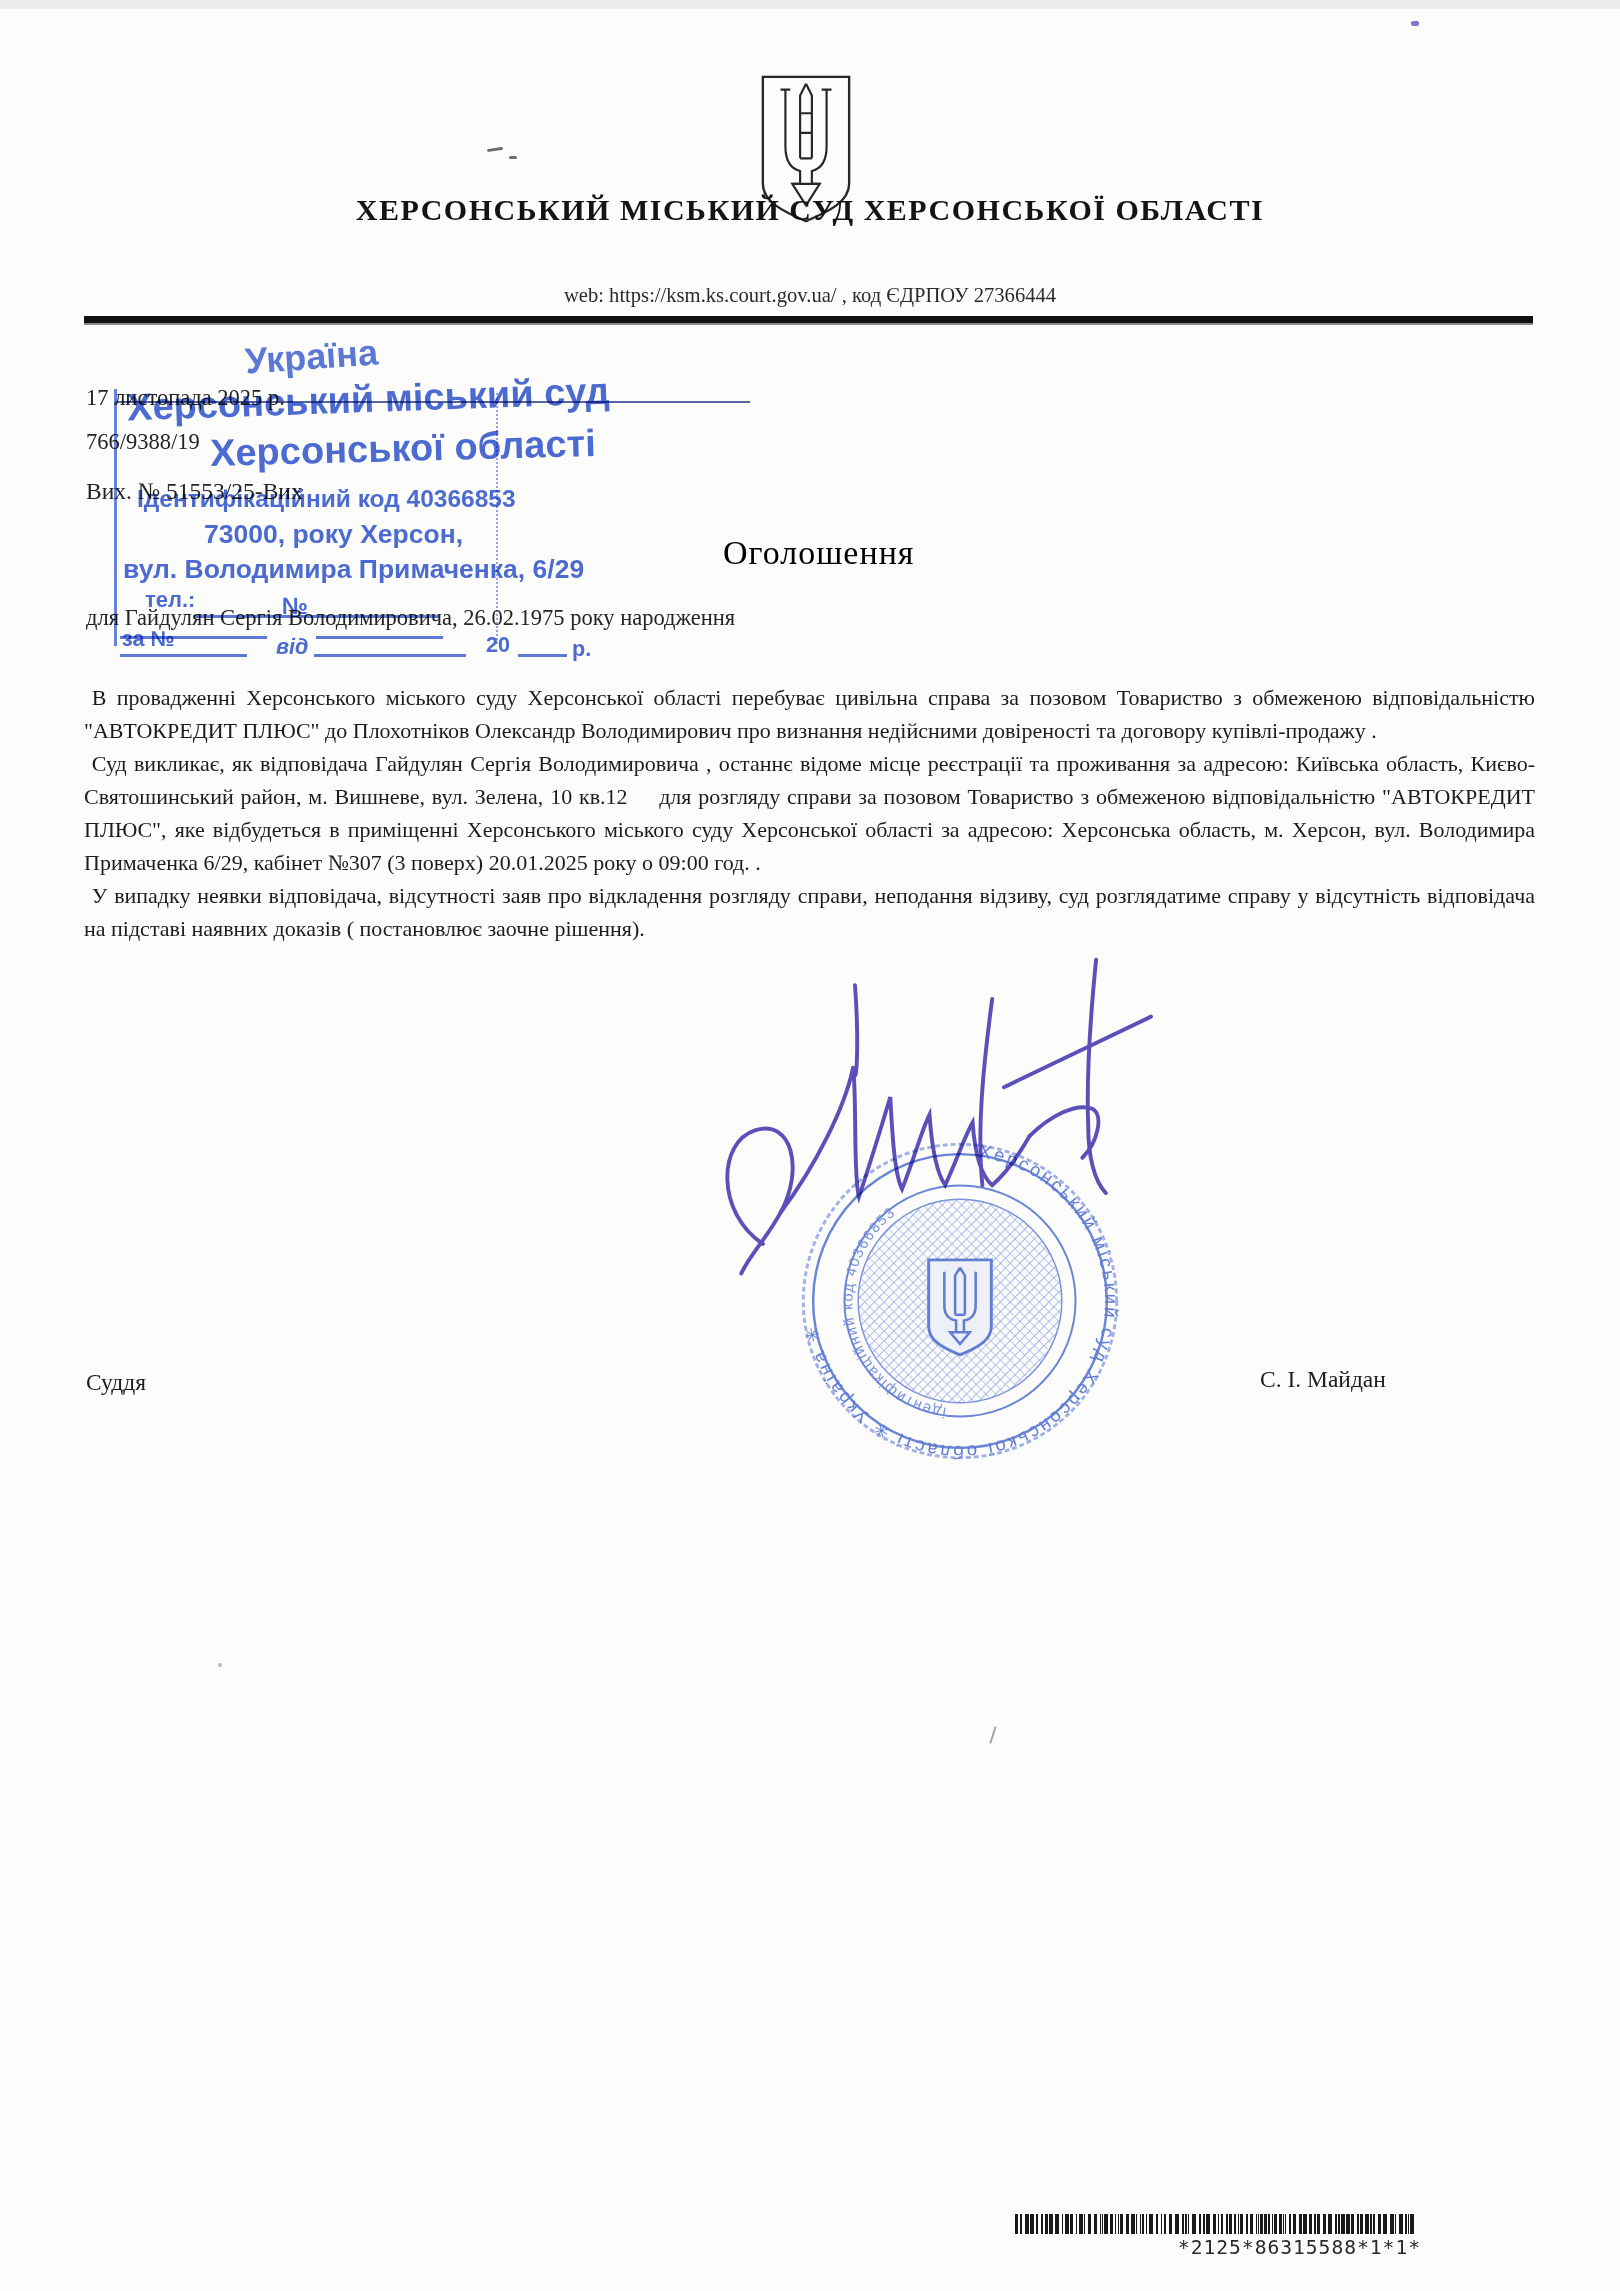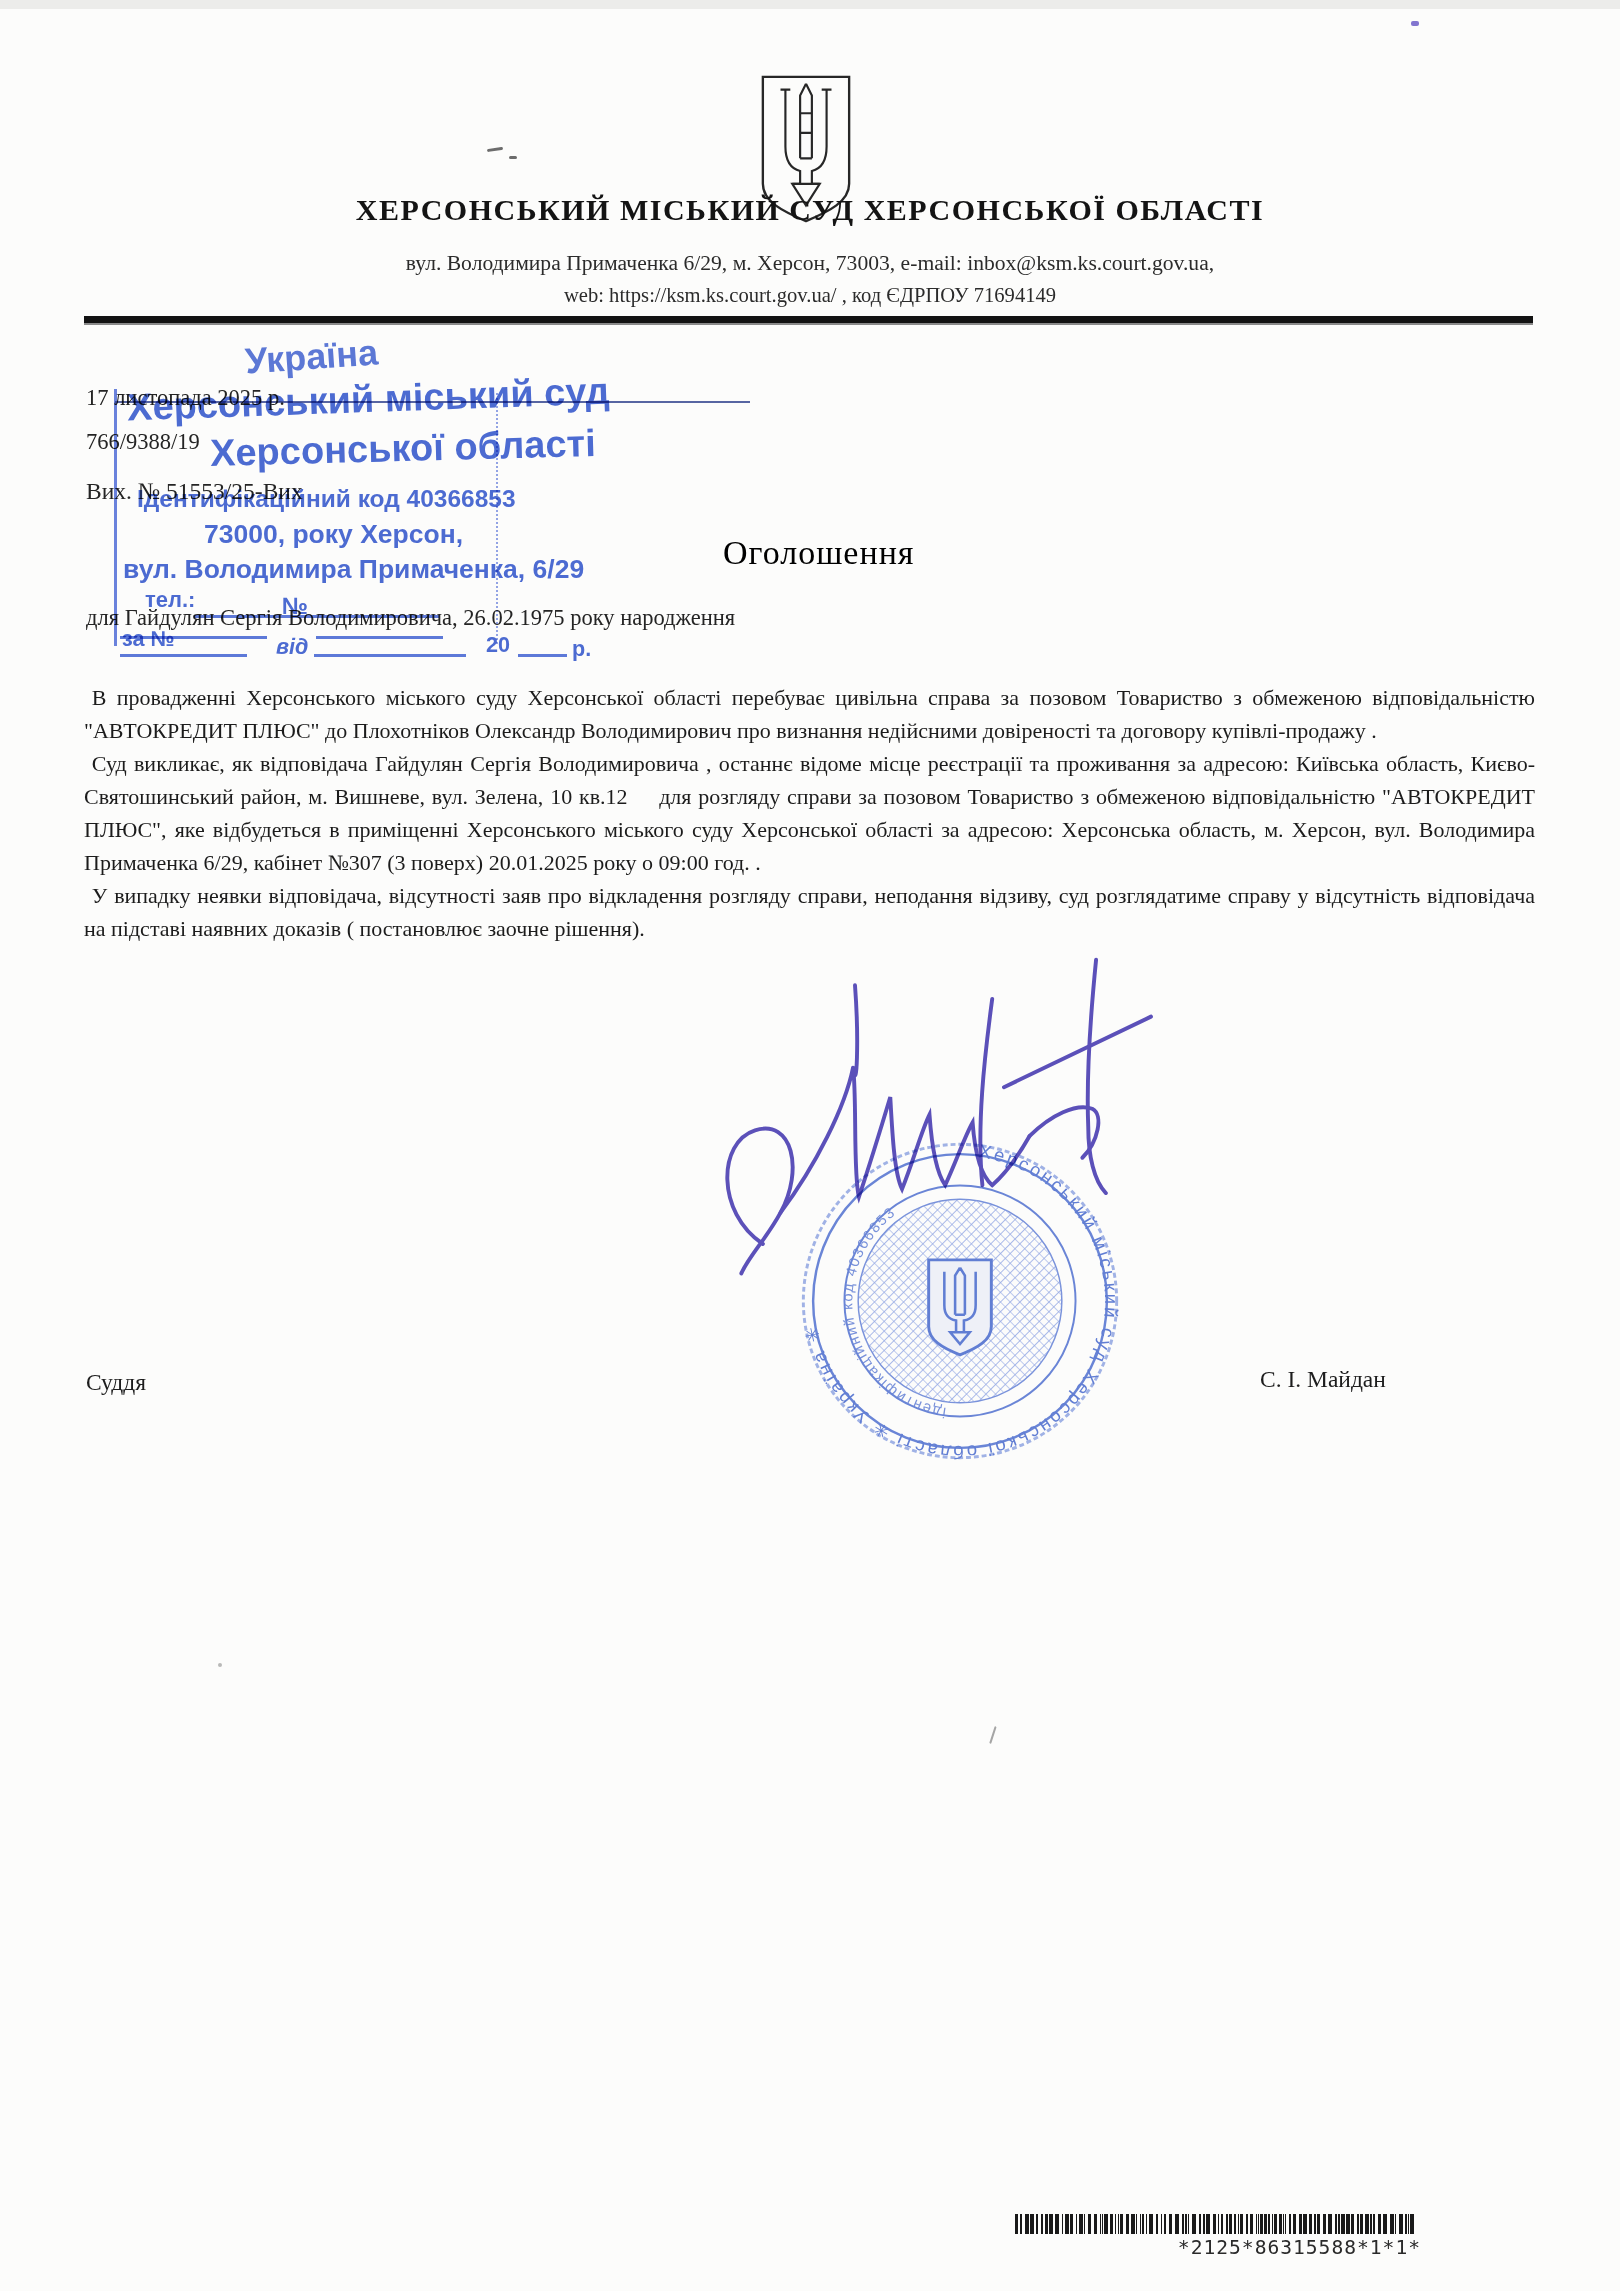--- a/index.html
+++ b/index.html
@@ -56,22 +56,21 @@
       <path d="M33 16 V74 C33 90 40 97 48 99 V112 H40 M48 99 V112"></path>
       <path d="M75 16 V74 C75 90 68 97 60 99 V112 H68 M60 99 V112"></path>
       <path d="M54 10 L48 22 V86 M54 10 L60 22 V86 M48 86 H60"></path>
       <path d="M38 16 H28 M80 16 H70"></path>
       <path d="M40 112 H68 L54 134 Z"></path>
       <path d="M48 40 H60 M48 60 H60"></path>
     </g>
   </svg>
 
   <div class="abs court-name">ХЕРСОНСЬКИЙ МІСЬКИЙ СУД ХЕРСОНСЬКОЇ ОБЛАСТІ</div>
-  <div class="abs addr1">вул. Володимира Примаченка  6/29, м. Херсон, 73003, e-mail: inbox@ksm.ks.court.gov.ua,</div>
-  <div class="abs addr2">web: https://ksm.ks.court.gov.ua/ , код ЄДРПОУ 71694149</div>
+  <div class="abs addr2">web: https://ksm.ks.court.gov.ua/ , код ЄДРПОУ 27366444</div>
   <div class="abs rule"></div>
 
   <div class="abs stamp-border-left"></div>
   <div class="abs stamp-border-right"></div>
   <div class="abs stamp-border-top"></div>
 
   <div class="abs stamp-blue st-line" style="left:245px;top:327px;font-size:36px;transform:rotate(-4deg);opacity:.8;">Україна</div>
   <div class="abs stamp-blue st-line" style="left:127px;top:369px;font-size:38px;transform:rotate(-2deg);">Херсонський міський суд</div>
   <div class="abs stamp-blue st-line" style="left:210px;top:418px;font-size:38px;transform:rotate(-1.5deg);">Херсонської області</div>
   <div class="abs stamp-blue st-line" style="left:137px;top:476px;font-size:24.5px;">Ідентифікаційний код 40366853</div>

